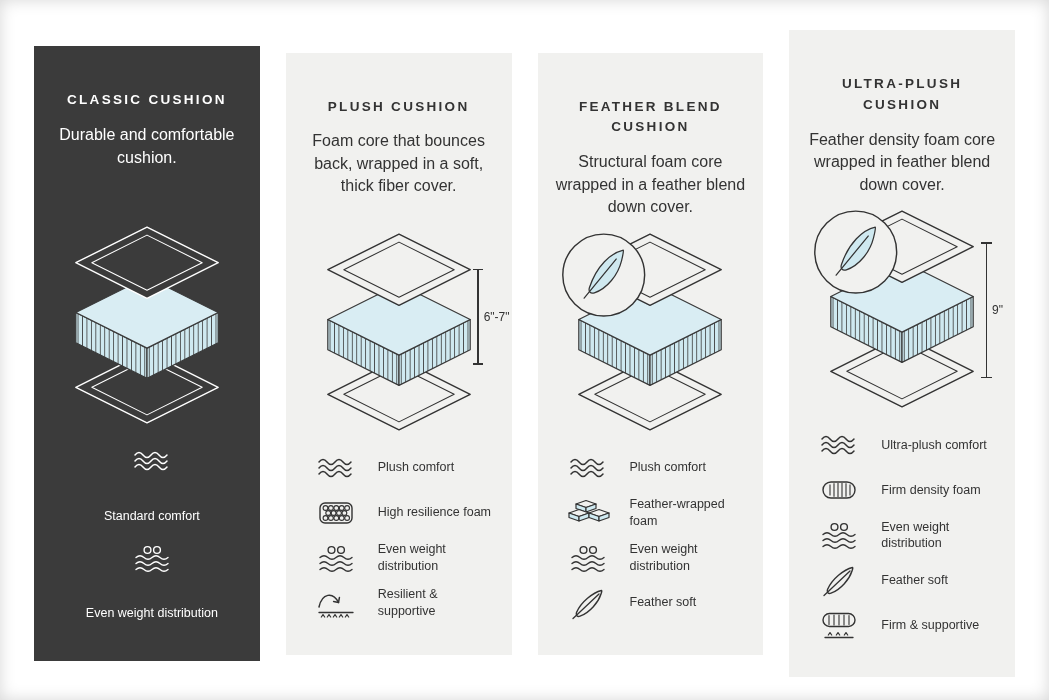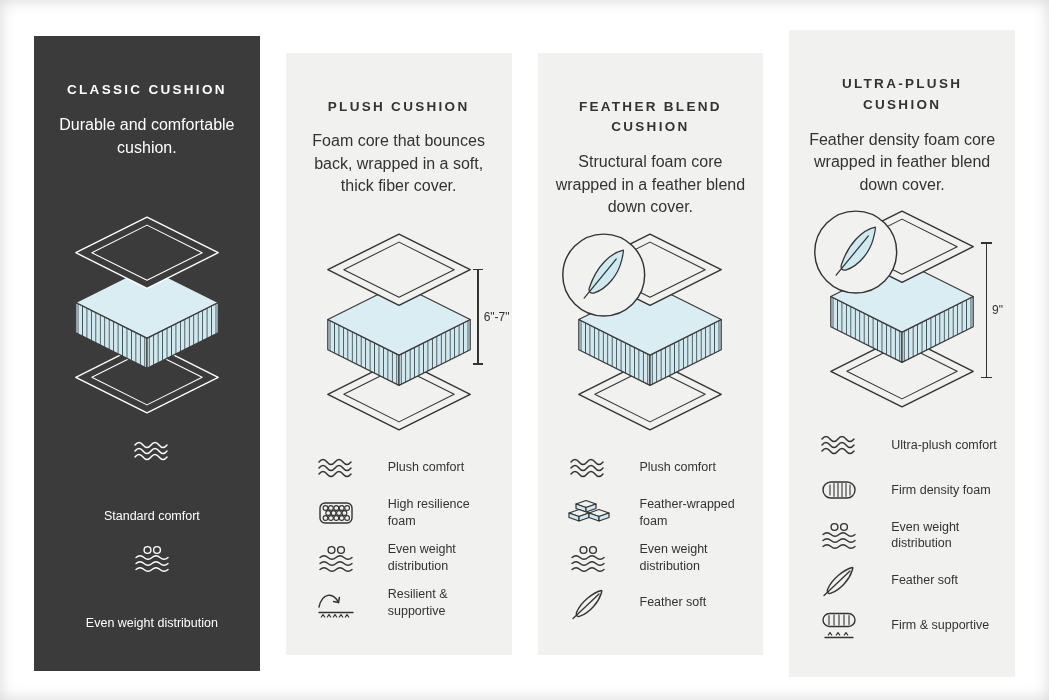--- a/index.html
+++ b/index.html
@@ -28,21 +28,21 @@
   .measure-line{width:1.5px;align-self:stretch;background:var(--ink);position:relative;}
   .measure-line::before,.measure-line::after{
     content:"";position:absolute;left:-4.5px;width:10.5px;height:1.5px;background:var(--ink);
   }
   .measure-line::before{top:0;}
   .measure-line::after{bottom:0;}
   .measure-label{font-size:12px;white-space:nowrap;}
   .measure--plush{right:-16px;top:44px;height:96px;}
   .measure--ultra{right:-6px;top:40px;height:136px;}
   .features{list-style:none;margin:10px 0 0;padding:0 0 0 10px;}
-  .feature{display:flex;align-items:center;gap:30px;min-height:33px;margin-bottom:11px;}
+  .feature{display:flex;align-items:center;gap:20px;min-height:33px;margin-bottom:11px;}
   .card--dark .feature{margin-bottom:16px;flex-direction:column;}
   .ficon{flex:0 0 44px;width:44px;height:34px;display:flex;color:var(--ink);}
   .ficon svg{width:44px;height:34px;overflow:visible;}
   .flabel{font-size:12.5px;line-height:1.3;}
   .defs-hidden{position:absolute;width:0;height:0;overflow:hidden;}
 </style>
 </head>
 <body>
 
 <svg class="defs-hidden" aria-hidden="true">

